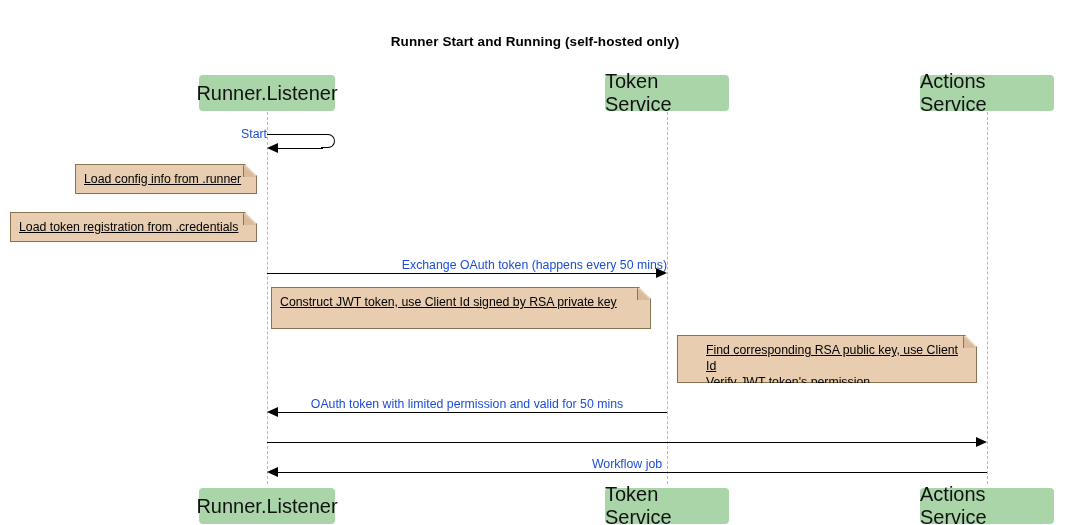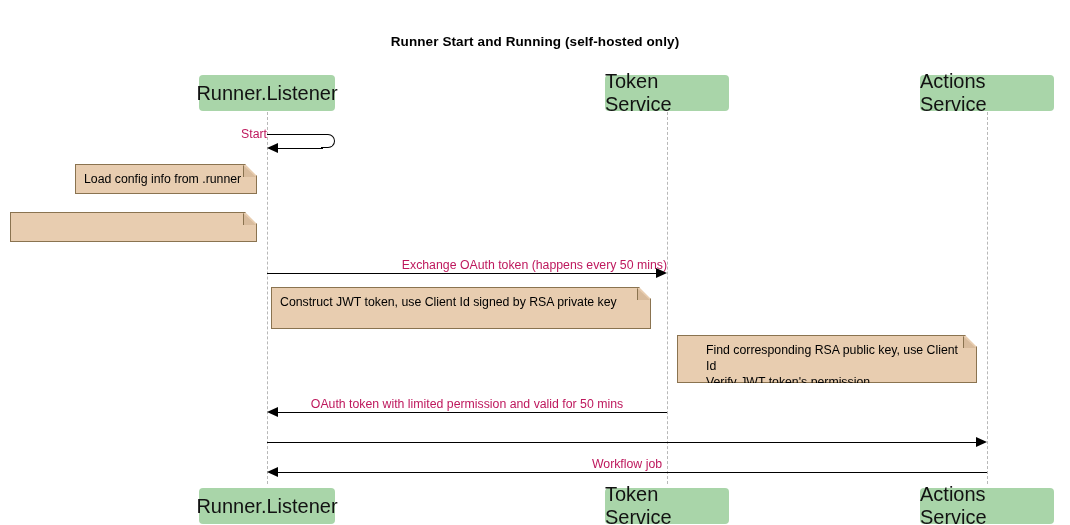--- a/index.html
+++ b/index.html
@@ -51,40 +51,41 @@
     position: absolute;
     background: #e8cdb0;
     border: 1px solid #8a7350;
     box-sizing: border-box;
     font-size: 12.3px;
     line-height: 16px;
     color: #000;
     padding: 6px 9px 6px 8px;
     
     clip-path: polygon(0 0, calc(100% - 12px) 0, 100% 12px, 100% 100%, 0 100%);
+    text-decoration: underline;
   }
   .note .fold {
     position: absolute;
     top: 0;
     right: 0;
     width: 12px;
     height: 12px;
     background: #d8bb9c;
     clip-path: polygon(0 0, 100% 100%, 0 100%);
     border-left: 1px solid #8a7350;
   }
   .msg-line {
     position: absolute;
     height: 0;
     border-top: 1.6px solid #000;
   }
   .msg-label {
     position: absolute;
     font-size: 12.3px;
-    color: #be185d;
+    color: #1d4ed8;
     white-space: nowrap;
     text-align: center;
   }
   .arrowhead {
     position: absolute;
     width: 0;
     height: 0;
   }
   .arrow-right {
     border-top: 5.5px solid transparent;
@@ -131,20 +132,21 @@
   <div class="self-loop" style="left:321px; top:110px; width:14px; height:14px;"></div>
   <div class="msg-line" style="left:278px; top:124px; width:45px;"></div>
   <div class="arrowhead arrow-left" style="left:267px; top:119px;"></div>
 
   <div class="note" style="left:75px; top:140px; width:182px; height:30px;">
     <span>Load config info from .runner</span>
     <span class="fold"></span>
   </div>
 
   <div class="note" style="left:10px; top:188px; width:247px; height:30px;">
+    <span>Load token registration from .credentials</span>
     <span class="fold"></span>
   </div>
 
   <div class="msg-label" style="left:267px; top:234px; width:400px;text-align:right;">Exchange OAuth token (happens every 50 mins)</div>
   <div class="msg-line" style="left:267px; top:249px; width:389px;"></div>
   <div class="arrowhead arrow-right" style="left:656px; top:244px;"></div>
 
   <div class="note" style="left:271px; top:263px; width:380px; height:42px;">
     <span>Construct JWT token, use Client Id signed by RSA private key</span>
     <span class="fold"></span>

